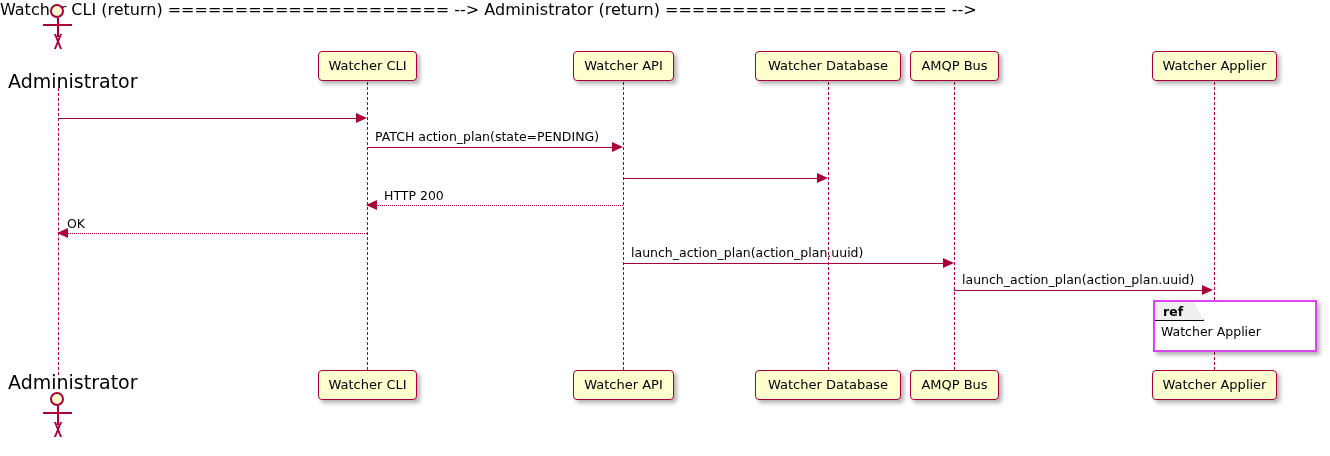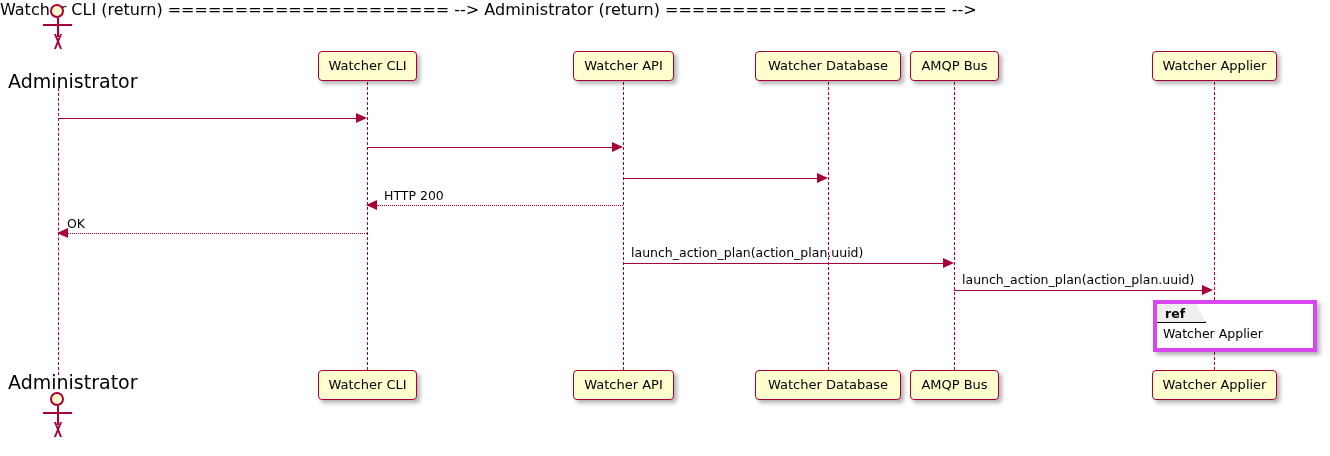--- a/index.html
+++ b/index.html
@@ -132,21 +132,21 @@
     font-size: 12.5px;
     color: #000000;
     white-space: nowrap;
   }
 
   
   .ref-box {
     position: absolute;
     box-sizing: border-box;
     background: #FFFFFF;
-    border: 4px solid #d946ef;
+    border: 2px solid #d946ef;
     box-shadow: 3px 3px 4px rgba(0,0,0,0.30);
   }
   .ref-tab {
     position: absolute;
     left: 0;
     top: 0;
     height: 19px;
     box-sizing: border-box;
     background: #EEEEEE;
     border-right: 1px solid #000000;
@@ -200,20 +200,21 @@
     <div class="leg-l"></div>
     <div class="leg-r"></div>
   </div>
   <div class="actor-label" style="left:8px; top:70px;">Administrator</div>
 
   
   <div class="msg-line" style="left:58px; top:118px; width:300px;"></div>
   <div class="arrowhead right" style="left:356px; top:113px;"></div>
 
   
+  <div class="msg-label" style="left:375px; top:129px;">PATCH action_plan(state=PENDING)</div>
   <div class="msg-line" style="left:367px; top:147px; width:246px;"></div>
   <div class="arrowhead right" style="left:612px; top:142px;"></div>
 
   
   <div class="msg-line" style="left:623px; top:178px; width:195px;"></div>
   <div class="arrowhead right" style="left:817px; top:173px;"></div>
 
    Watcher CLI (return) ===================== --&gt;
   <div class="msg-label" style="left:384px; top:188px;text-align:center;">HTTP 200</div>
   <div class="msg-line dotted" style="left:377px; top:205px; width:246px;"></div>

